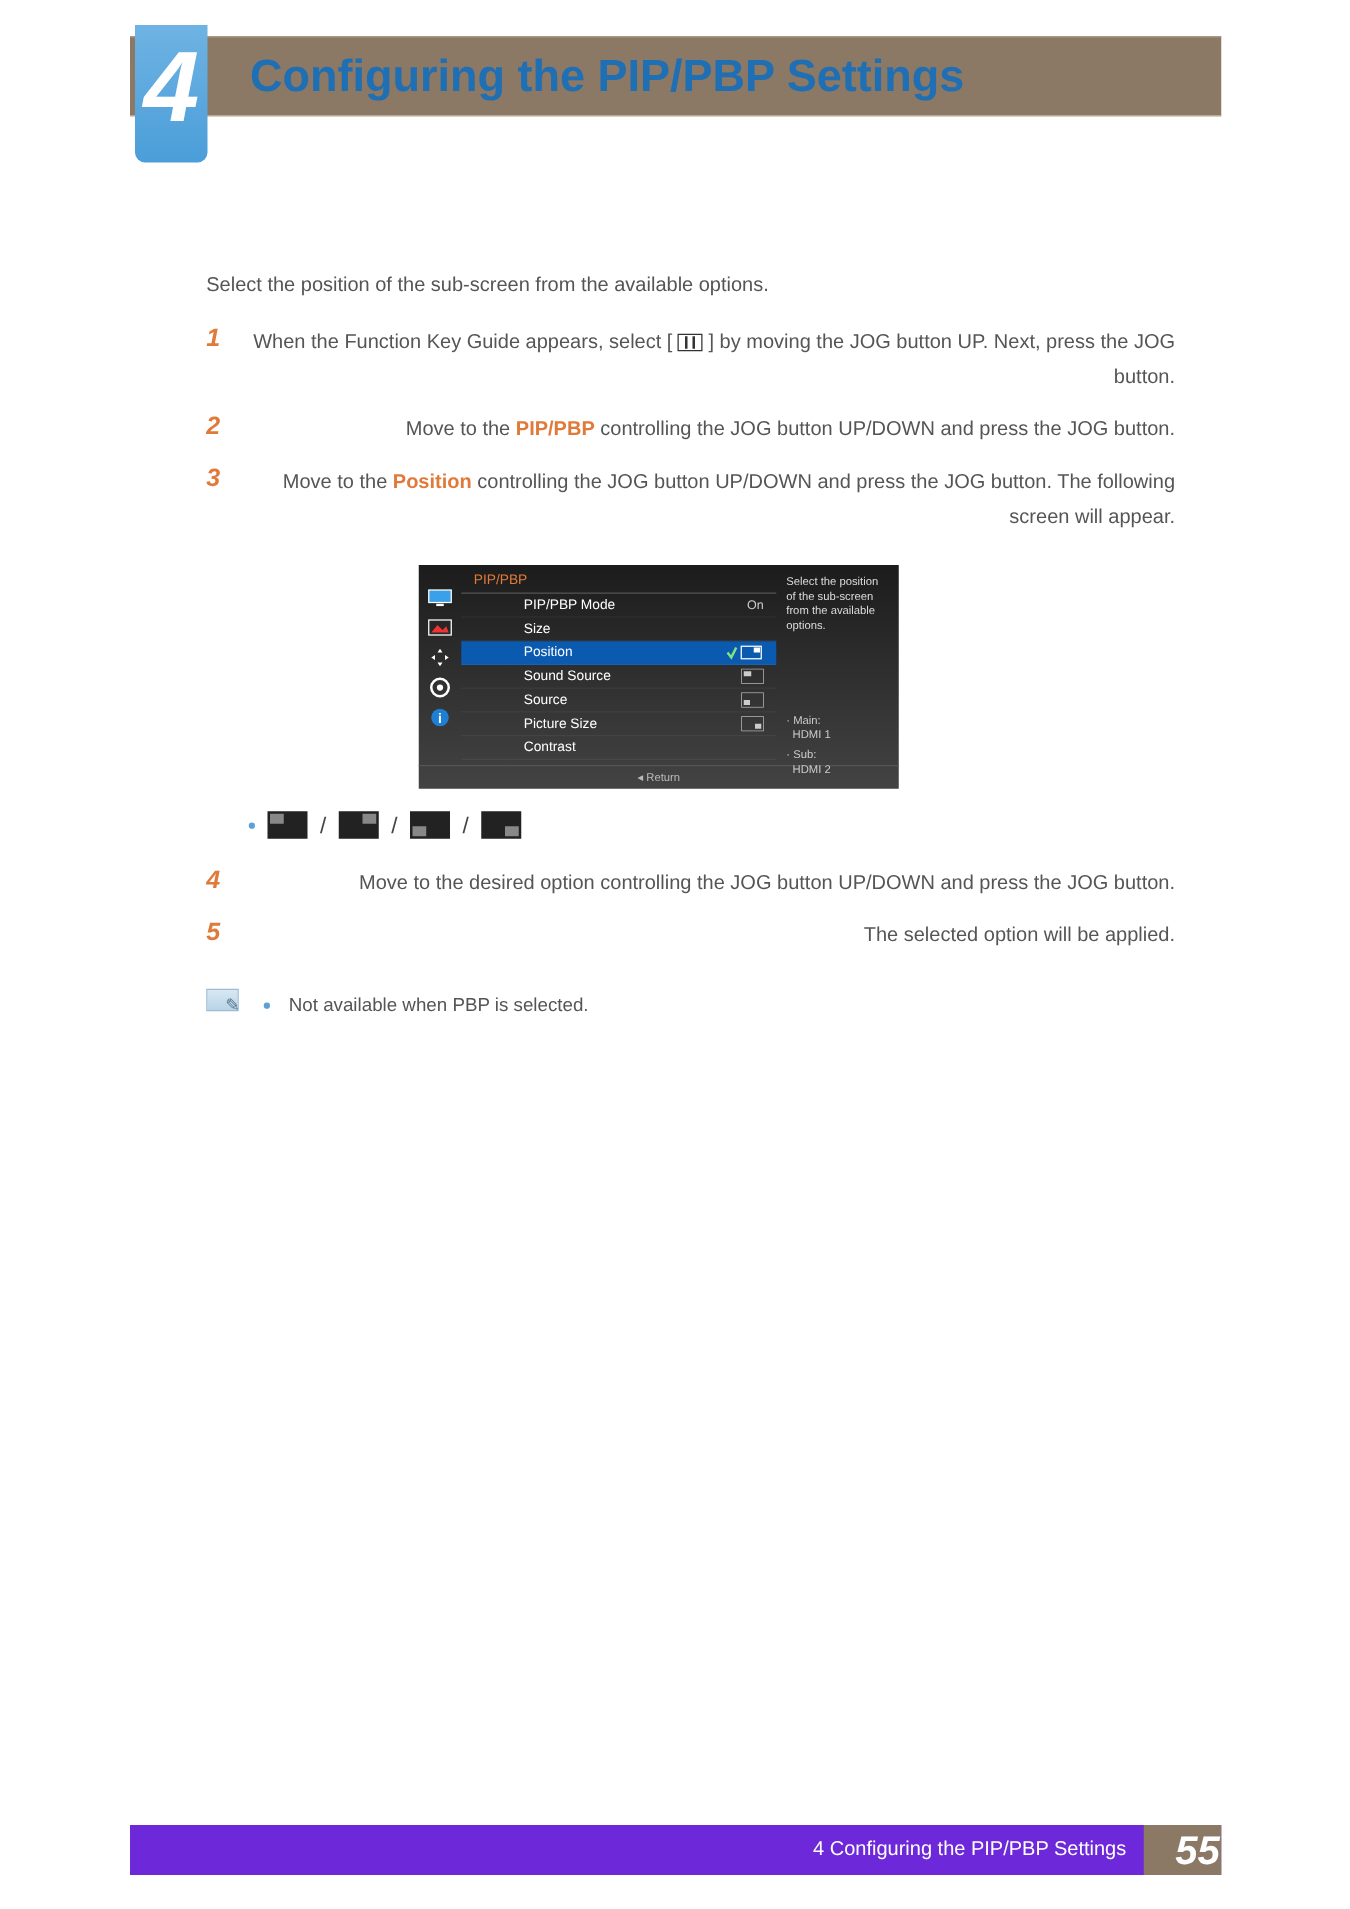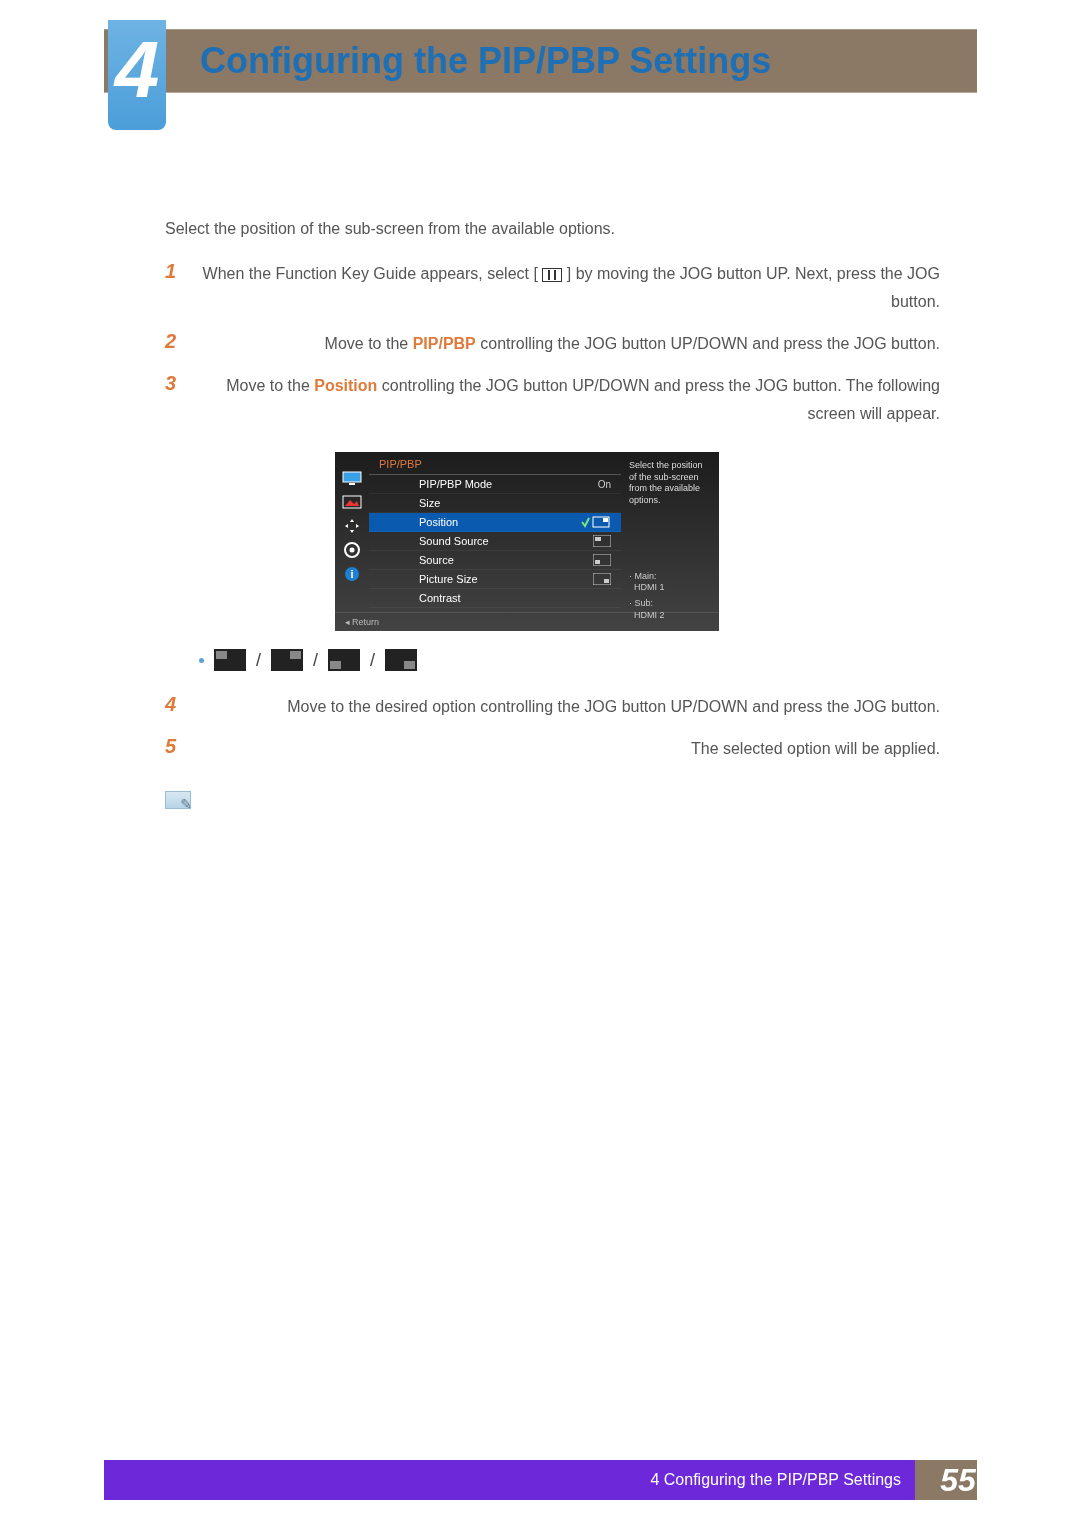--- a/index.html
+++ b/index.html
@@ -139,21 +139,21 @@
   .osd-info {
     width: 98px;
     padding: 8px 8px;
     font-size: 9px;
     line-height: 1.3;
     color: #ddd;
   }
   .osd-info .meta { margin-top: 64px; font-size: 9px; color: #ccc; }
   .osd-info .meta div { margin-top: 4px; }
   .osd-footer {
-    text-align: left;
+    text-align: center;
     font-size: 9px;
     color: #bbb;
     padding: 4px 10px;
     border-top: 1px solid #555;
   }
 
   
   .pos-row {
     display: flex; align-items: center; gap: 10px;
     margin: 10px 0 10px 34px;
@@ -384,20 +384,21 @@
     </li>
     <li class="step">
       <div class="step-num">5</div>
       <div class="step-body">The selected option will be applied.</div>
     </li>
   </ol>
 
   <div class="notes">
     <div class="note-icon"></div>
     <ul class="note-list">
+      <li>Not available when PBP is selected.</li>
     </ul>
   </div>
 </div>
 
 <div class="page-footer">
   <span class="footer-text">4 Configuring the PIP/PBP Settings</span>
   <span class="footer-num">55</span>
 </div>
 
 </body></html>

